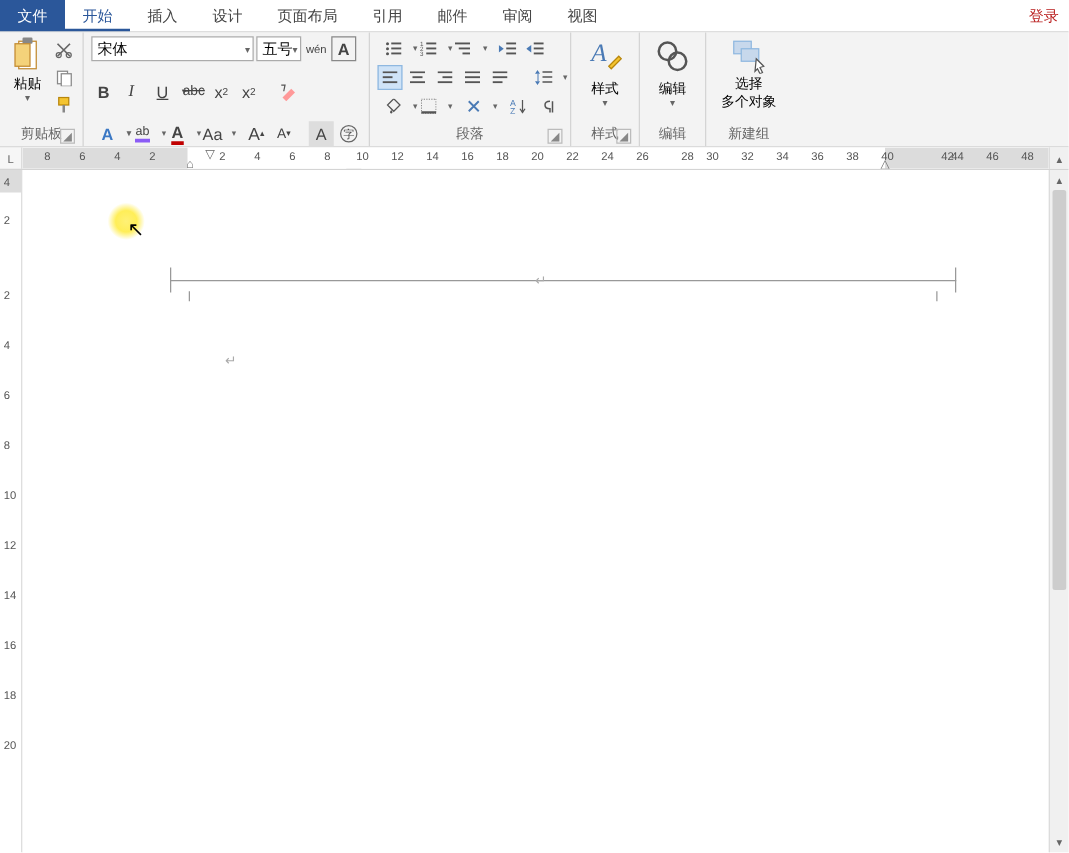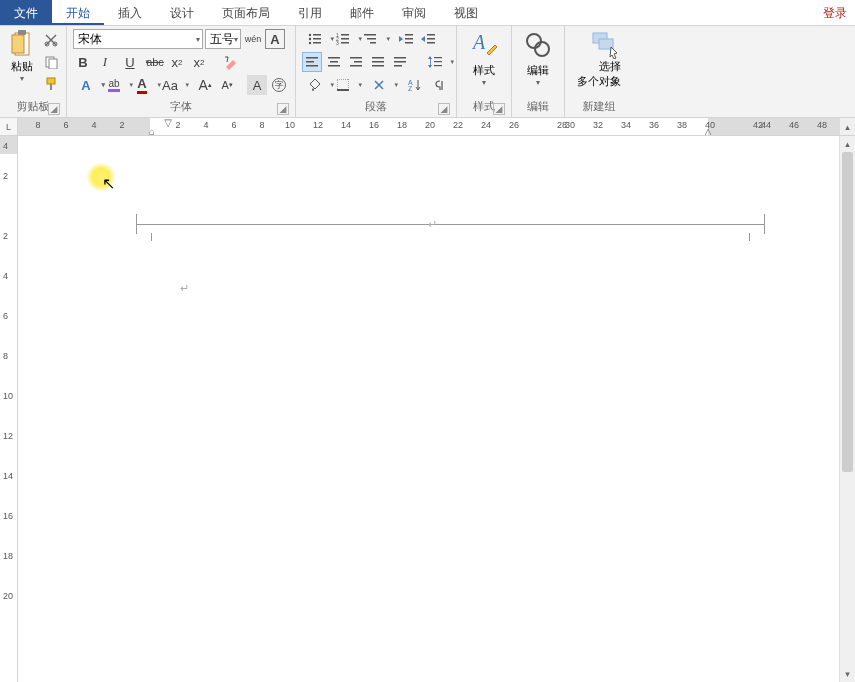--- a/index.html
+++ b/index.html
@@ -19,21 +19,21 @@
 .group-label { text-align: center; font-size: 11px; color: #666; padding: 2px 0 3px; position: relative; }
 .group-label .launcher { position: absolute; right: 0; bottom: 2px; width: 12px; height: 12px; font-size: 9px; color: #888; border: 1px solid #bbb; line-height: 10px; text-align: center; }
 
 
 .clip-col1 { display: flex; flex-direction: column; align-items: center; padding: 0 2px; }
 .clip-paste-icon { width: 28px; height: 30px; display: flex; align-items: center; justify-content: center; }
 .clip-col2 { display: flex; flex-direction: column; gap: 4px; padding: 2px 0 0 4px; }
 .small-btn { width: 18px; height: 18px; display: flex; align-items: center; justify-content: center; color: #555; }
 
 
-.font-rows { display: flex; flex-direction: column; gap: 3px; }
+.font-rows { display: flex; flex-direction: column; gap: 14px; }
 .font-row { display: flex; align-items: center; gap: 2px; }
 .combo { border: 1px solid #ababab; background: #fff; height: 20px; display: flex; align-items: center; padding: 0 4px; font-size: 12px; position: relative; }
 .combo .caret { position: absolute; right: 2px; font-size: 8px; color: #666; }
 .font-name { width: 130px; }
 .font-size { width: 36px; }
 .ico { width: 20px; height: 20px; display: inline-flex; align-items: center; justify-content: center; color: #444; font-size: 13px; position: relative; }
 .ico.boxed { border: 1px solid #888; }
 .ico .dd { position: absolute; right: -6px; font-size: 7px; color: #666; }
 .ico-wide { width: 26px; }
 
@@ -42,21 +42,21 @@
 .para-row { display: flex; align-items: center; gap: 2px; }
 .align-active { background: #cfe3f7; border: 1px solid #8fb8e0; }
 
 
 .styles-body { display: flex; flex-direction: column; align-items: center; padding: 0 6px; }
 
 
 .edit-body { display: flex; flex-direction: column; align-items: center; padding: 0 6px; }
 
 
-.newgrp-body { display: flex; flex-direction: column; align-items: flex-end; padding: 0 6px; }
+.newgrp-body { display: flex; flex-direction: column; align-items: center; padding: 0 6px; }
 
 
 .ruler-row { display: flex; height: 18px; border-bottom: 1px solid #d4d4d4; background: #f6f6f6; }
 .ruler-corner { width: 18px; border-right: 1px solid #d4d4d4; display: flex; align-items: center; justify-content: center; font-size: 9px; color: #666; }
 .h-ruler { flex: 1; position: relative; background: #fff; overflow: hidden; }
 .h-ruler .dark { position: absolute; top: 0; bottom: 0; background: #dcdcdc; }
 .h-ruler .tick-label { position: absolute; top: 2px; font-size: 9px; color: #555; transform: translateX(-50%); }
 .h-ruler .indent-top { position: absolute; top: -1px; font-size: 10px; color: #666; transform: translateX(-50%); }
 .h-ruler .indent-bot { position: absolute; bottom: -2px; font-size: 10px; color: #666; transform: translateX(-50%); }
 
@@ -428,21 +428,21 @@
       <span class="tick-label" style="left: 244px;">8</span>
       <span class="tick-label" style="left: 272px;">10</span>
       <span class="tick-label" style="left: 300px;">12</span>
       <span class="tick-label" style="left: 328px;">14</span>
       <span class="tick-label" style="left: 356px;">16</span>
       <span class="tick-label" style="left: 384px;">18</span>
       <span class="tick-label" style="left: 412px;">20</span>
       <span class="tick-label" style="left: 440px;">22</span>
       <span class="tick-label" style="left: 468px;">24</span>
       <span class="tick-label" style="left: 496px;">26</span>
-      <span class="tick-label" style="left: 544px;">28</span>
+      <span class="tick-label" style="left: 532px;">28</span>
       <span class="tick-label" style="left: 552px;">30</span>
       <span class="tick-label" style="left: 580px;">32</span>
       <span class="tick-label" style="left: 608px;">34</span>
       <span class="tick-label" style="left: 636px;">36</span>
       <span class="tick-label" style="left: 664px;">38</span>
       <span class="tick-label" style="left: 692px;">40</span>
       <span class="tick-label" style="left: 740px;">42</span>
       <span class="tick-label" style="left: 748px;">44</span>
       <span class="tick-label" style="left: 776px;">46</span>
       <span class="tick-label" style="left: 804px;">48</span>

